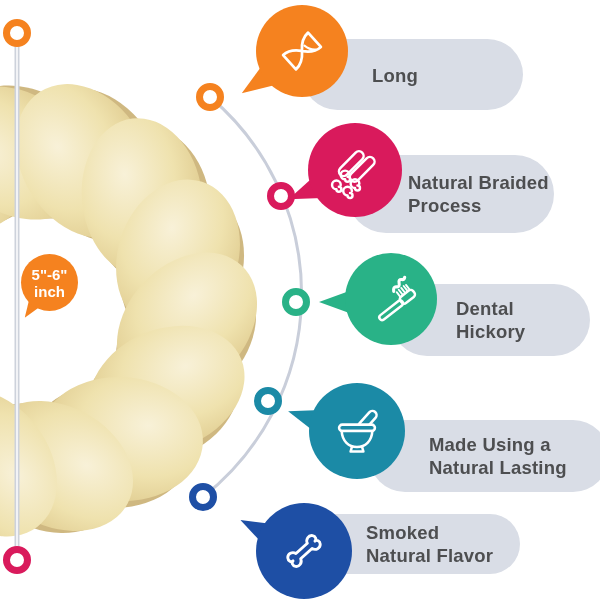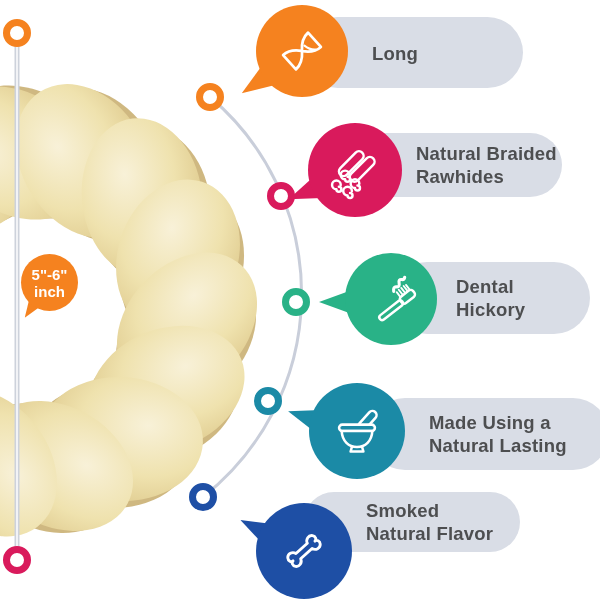--- a/index.html
+++ b/index.html
@@ -6,21 +6,21 @@
   #stage{
     position:relative;width:600px;height:600px;overflow:hidden;background:#fff;
     font-family:"Liberation Sans",sans-serif;
   }
   svg{display:block}
   .abs{position:absolute}
 
   
   .callout{position:absolute;inset:0;pointer-events:none}
   .pill{
-    position:absolute;background:var(--pill);border-radius:40px;
+    position:absolute;background:var(--pill);border-radius:40px;margin-top:22px;
   }
   .pill .txt{
     position:absolute;top:50%;transform:translateY(-50%);
     font-weight:bold;font-size:18.5px;line-height:23px;color:var(--txt);
     white-space:nowrap;letter-spacing:.2px;
   }
   .bubble{
     position:absolute;border-radius:50%;background:var(--c);
     display:flex;align-items:center;justify-content:center;
   }
@@ -140,24 +140,24 @@
         <g transform="rotate(48)">
           <path d="M-16,-28 L16,-28 C16,-12 5,-4 0,0 C-5,-4 -16,-12 -16,-28 Z"></path>
           <path d="M-16,28 L16,28 C16,12 5,4 0,0 C-5,4 -16,12 -16,28 Z"></path>
           <path d="M-4,-9 C2,-10 9,-13 13,-18" stroke-width="3.5"></path>
         </g>
       </svg>
     </div>
   </div>
 
   <div class="callout" style="--c: #D91A5C;">
-    <div class="pill" style="left:355px;top:133px;width:207px;height:64px">
+    <div class="pill" style="left:347px;top:133px;width:207px;height:78px">
       <div class="txt" style="left:61px">
         <div>Natural Braided</div>
-        <div>Rawhides</div>
+        <div>Process</div>
       </div>
     </div>
     <div class="tail" style="left:287px;top:171px;width:44px;height:40px;transform:rotate(-22deg)"></div>
     <div class="bubble" style="left:308px;top:123px;width:94px;height:94px">
       <svg width="62" height="62" viewBox="-50 -50 100 100" fill="none" stroke="#fff" stroke-width="4" stroke-linecap="round" stroke-linejoin="round">
         <g transform="rotate(-45)">
           <rect x="-22" y="-19" width="50" height="15" rx="7.5"></rect>
           <rect x="-16" y="0" width="50" height="15" rx="7.5"></rect>
         </g>
         <g transform="translate(-16,8)">

